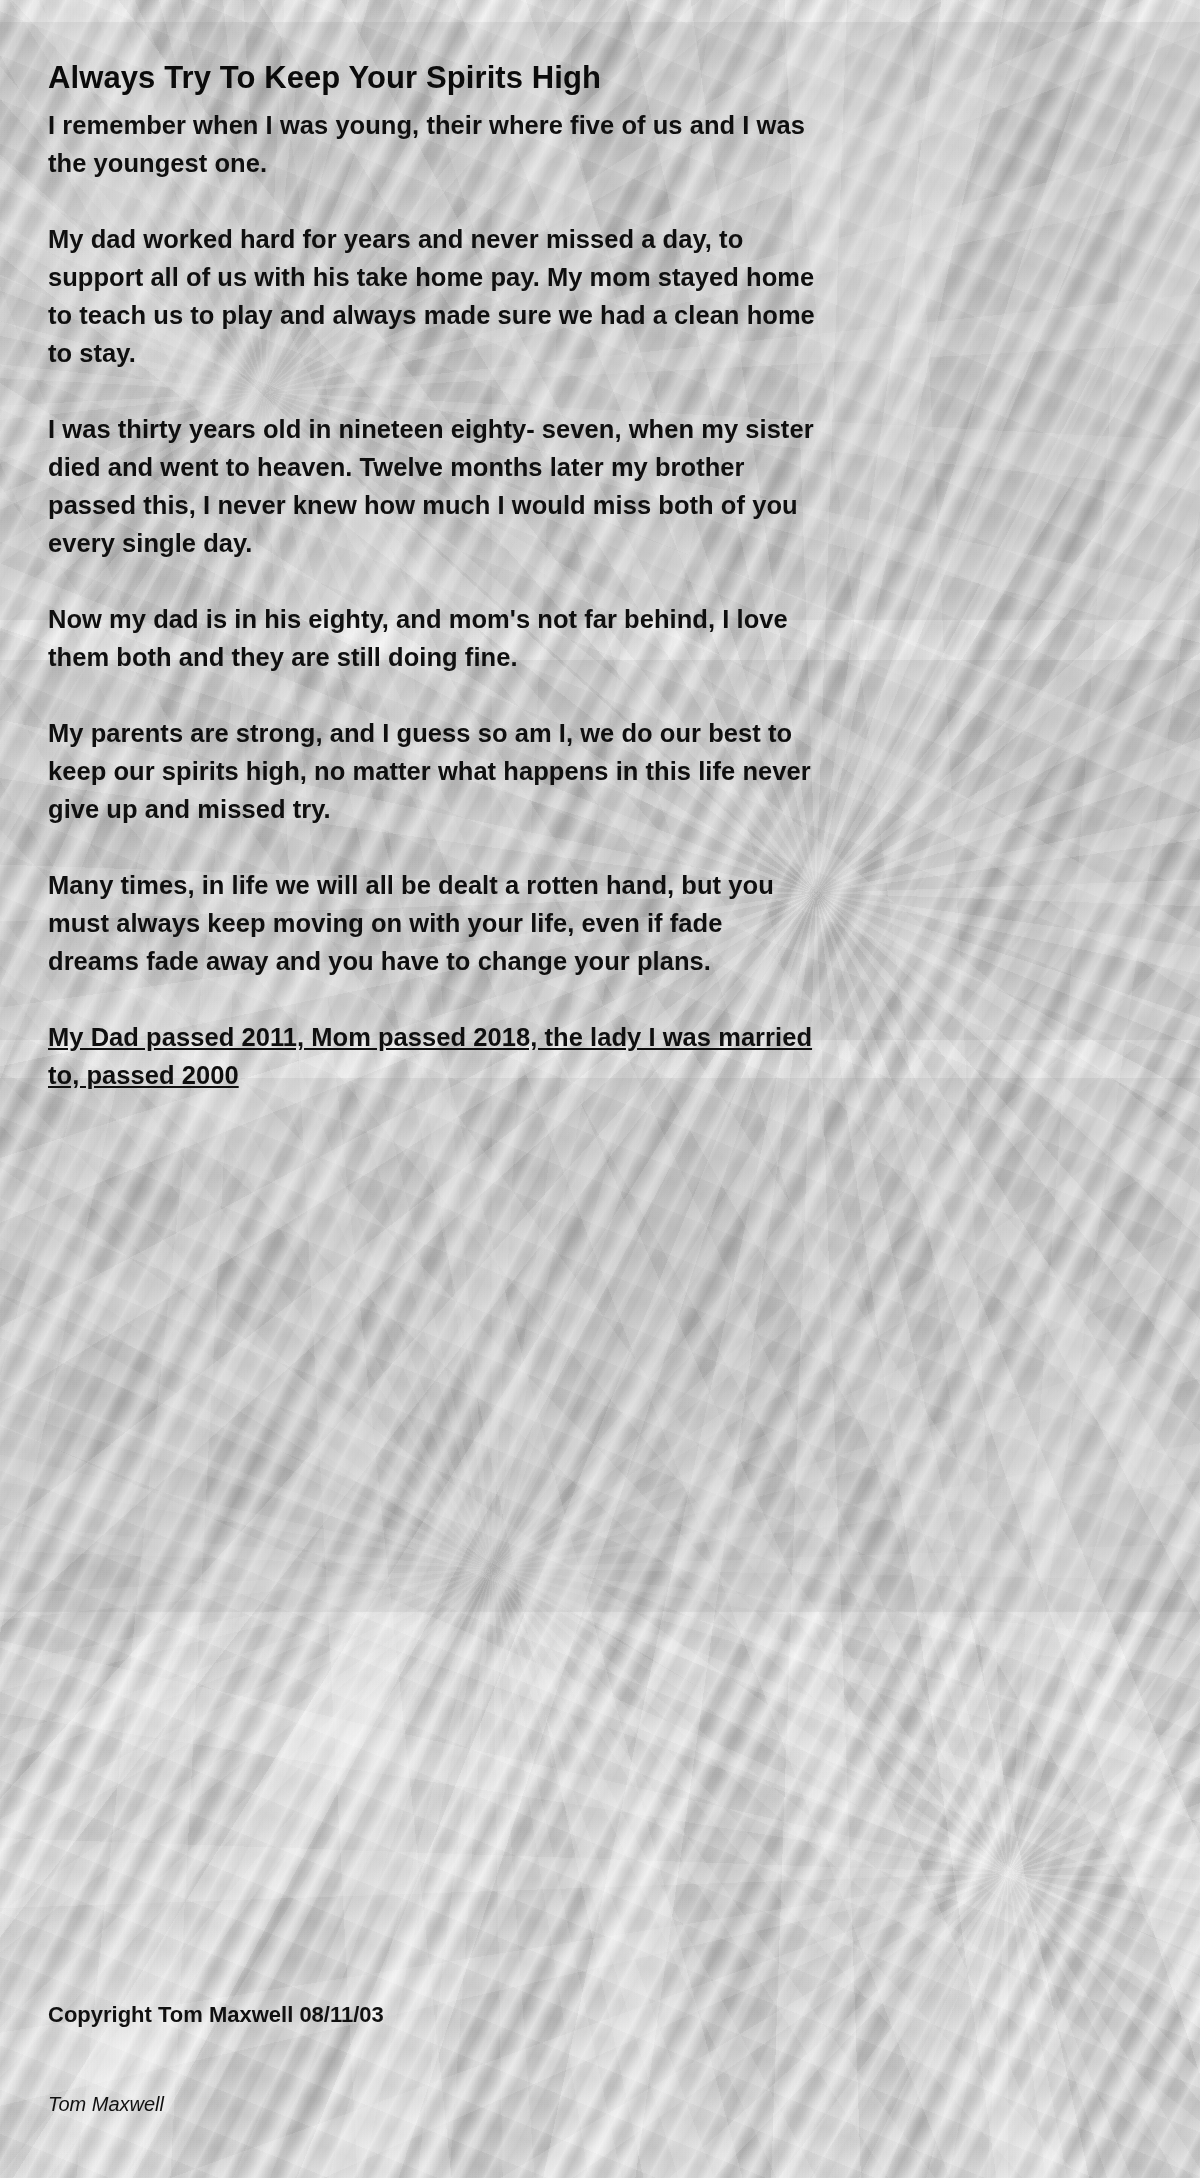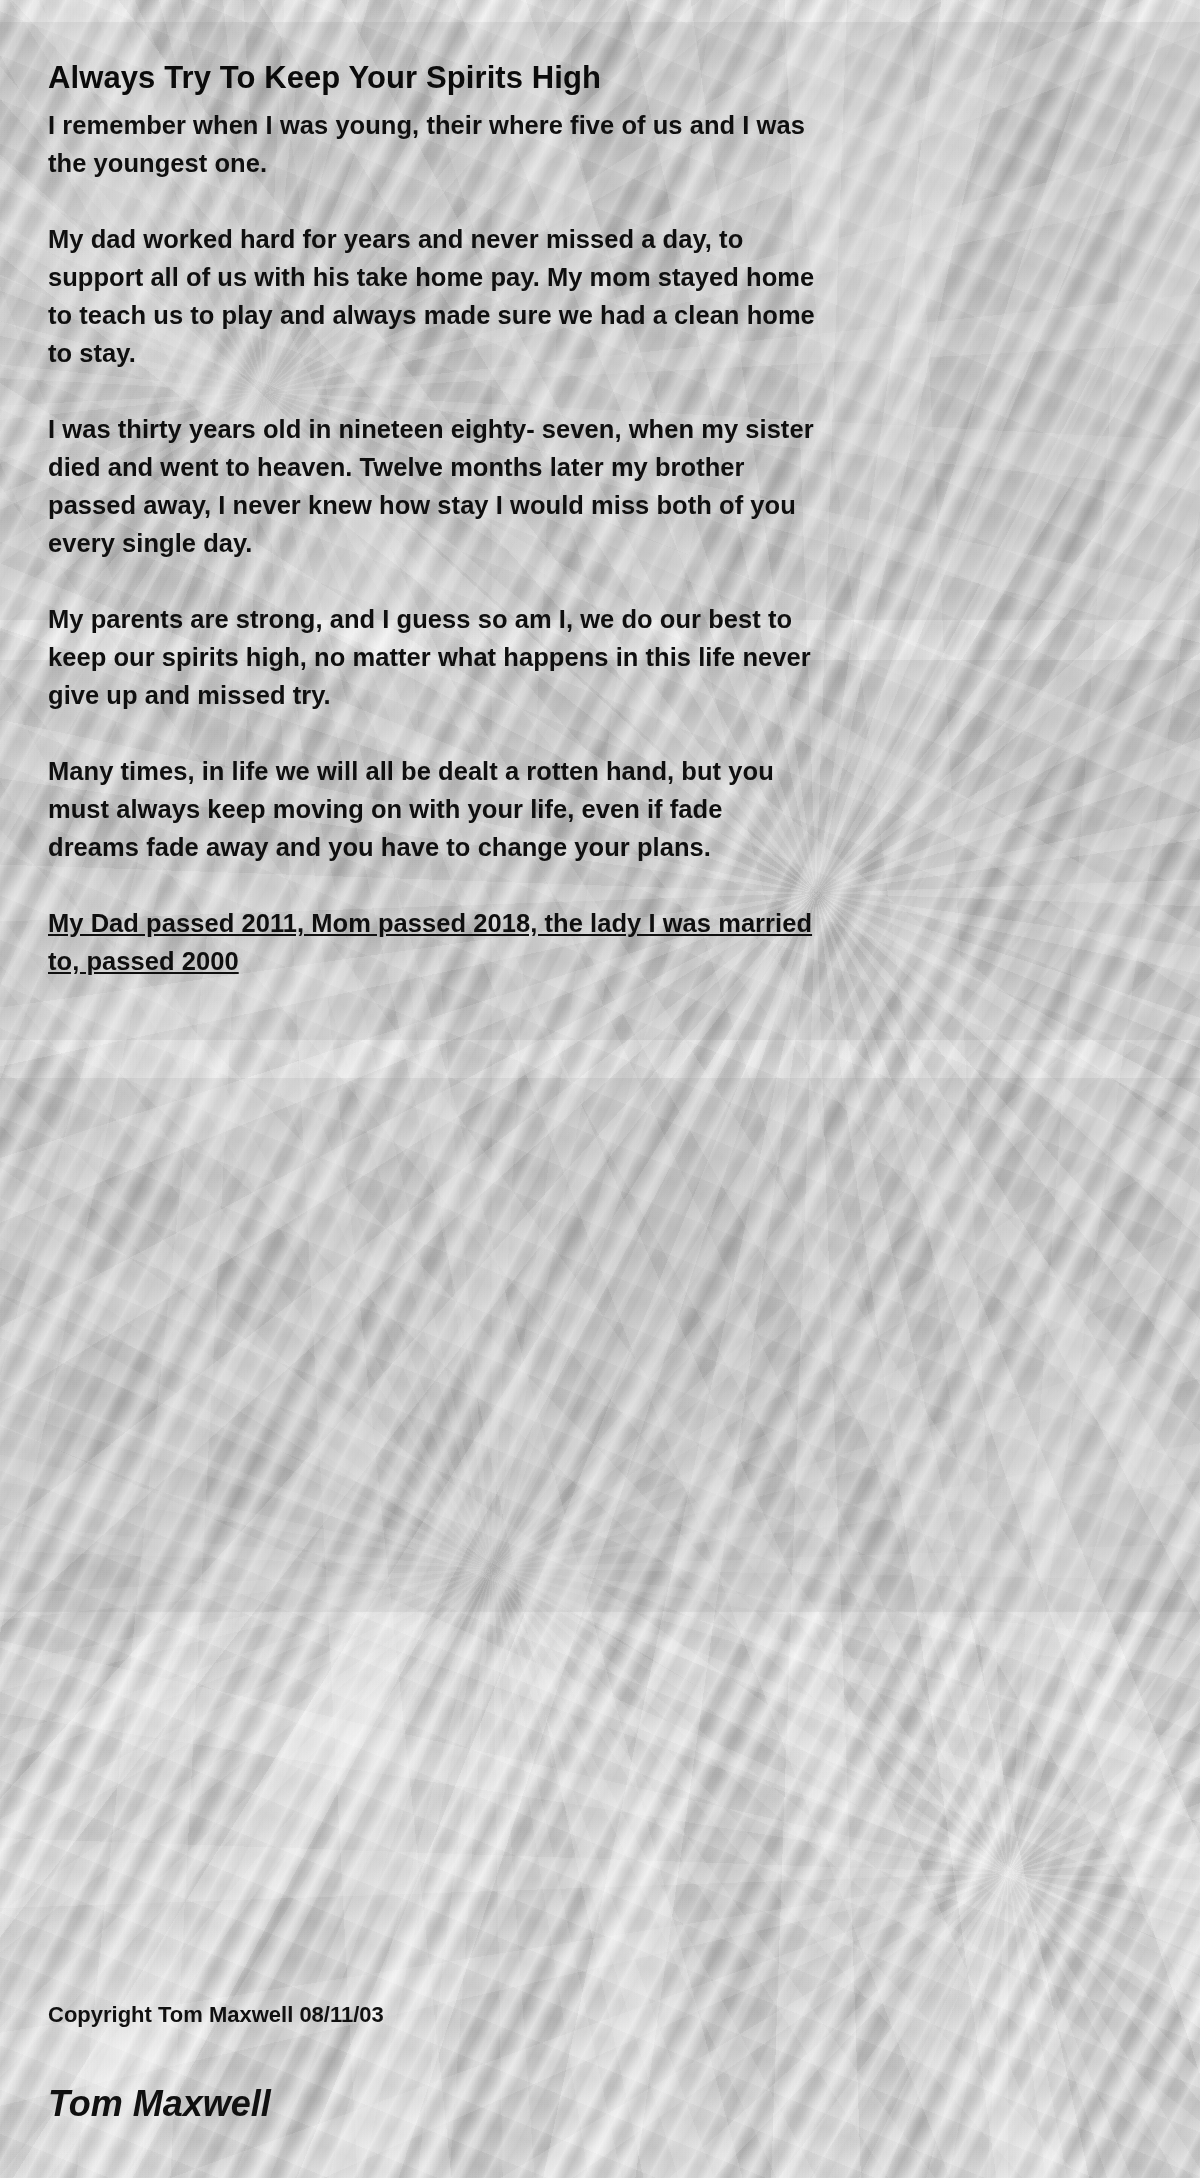--- a/index.html
+++ b/index.html
@@ -159,23 +159,23 @@
     line-height: 28px;
     color: #101010;
     white-space: nowrap;
     margin-top: 24px;
   }
 
   .author-signature {
     position: absolute;
     left: 48px;
     top: 2087px;
-    font-size: 36px;
+    font-size: 20px;
     font-style: italic;
-    font-weight: bold;
+    font-weight: normal;
     line-height: 34px;
     color: #101010;
     white-space: nowrap;
   }
 </style>
 </head>
 <body>
 
 <div class="poem-page">
 
@@ -188,21 +188,22 @@
   <div class="band" id="band-1" style="top: 660px; height: 380px; background: rgba(90, 90, 90, 0.086);"></div>
   <div class="band" id="band-2" style="top: 1078px; height: 534px; background: rgba(90, 90, 90, 0.086);"></div>
 
   <div class="content">
 
     <h1 class="poem-title">Always Try To Keep Your Spirits High</h1>
 
     <div class="poem-body" id="poem-body">
       <p class="stanza">I remember when I was young, their where five of us and I was the youngest one.</p>
       <p class="stanza">My dad worked hard for years and never missed a day, to support all of us with his take home pay. My mom stayed home to teach us to play and always made sure we had a clean home to stay.</p>
-      <p class="stanza">I was thirty years old in nineteen eighty- seven, when my sister died and went to heaven. Twelve months later my brother passed away, I never knew how stay I would miss both of you every single day.</p>
+      <p class="stanza">I was thirty years old in nineteen eighty- seven, when my sister died and went to heaven. Twelve months later my brother passed this, I never knew how much I would miss both of you every single day.</p>
+      <p class="stanza">Now my dad is in his eighty, and mom's not far behind, I love them both and they are still doing fine.</p>
       <p class="stanza">My parents are strong, and I guess so am I, we do our best to keep our spirits high, no matter what happens in this life never give up and missed try.</p>
       <p class="stanza">Many times, in life we will all be dealt a rotten hand, but you must always keep moving on with your life, even if fade dreams fade away and you have to change your plans.</p>
       <p class="stanza">My Dad passed 2011, Mom passed 2018, the lady I was married to, passed 2000</p>
     </div>
 
     <div class="copyright-line">Copyright Tom Maxwell 08/11/03</div>
 
     <div class="author-signature">Tom Maxwell</div>
 
   </div>

